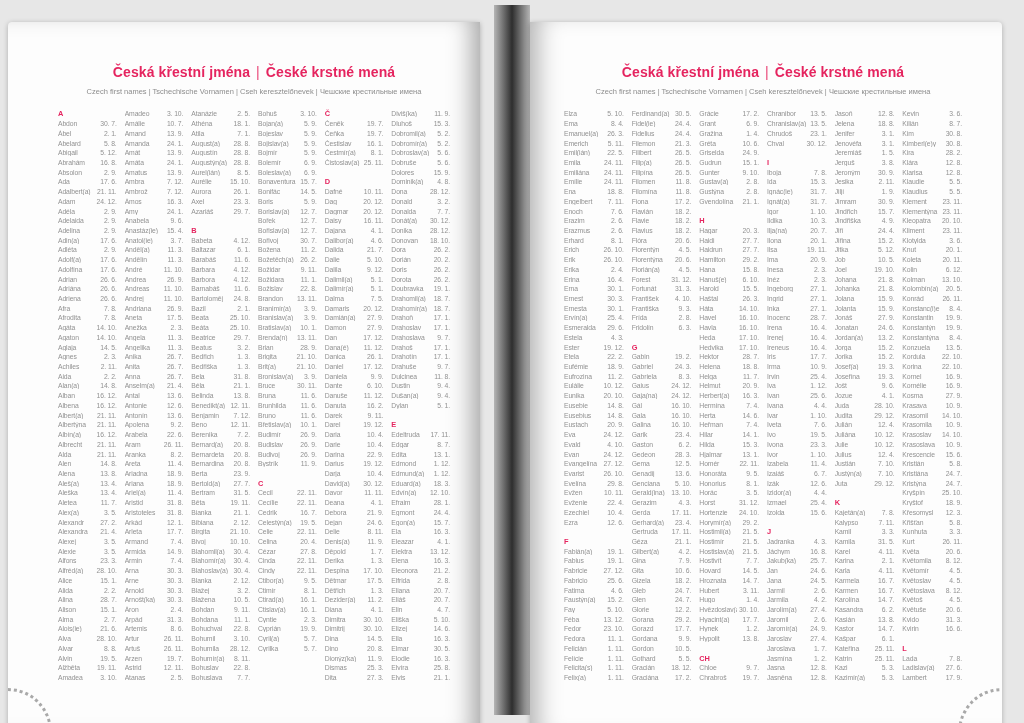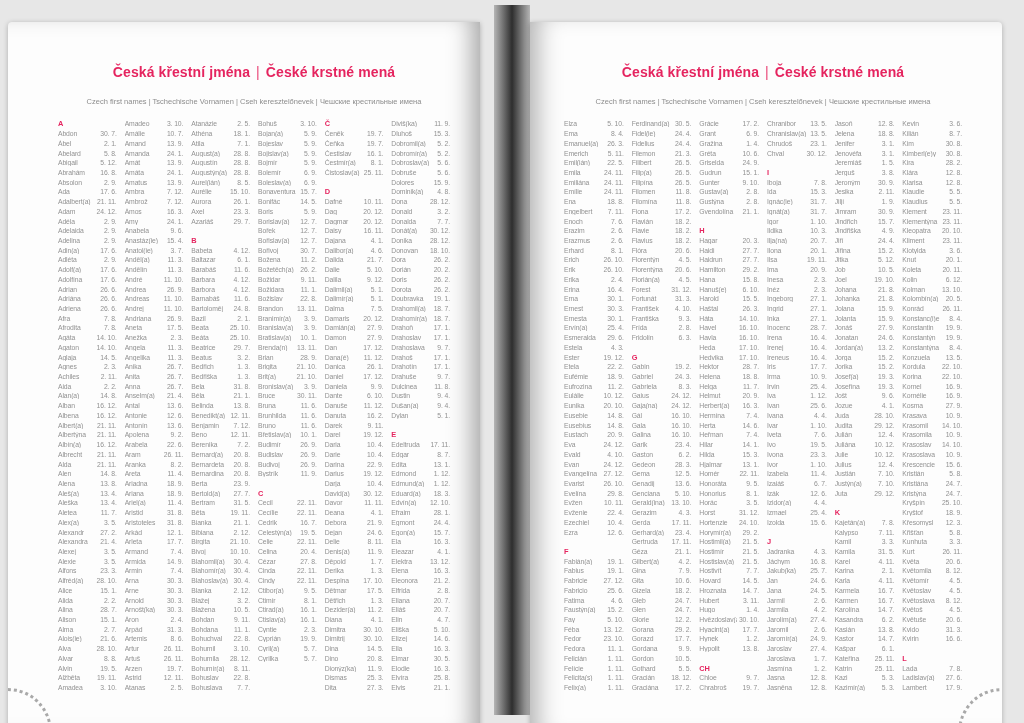--- a/index.html
+++ b/index.html
@@ -27,21 +27,21 @@
     background:linear-gradient(90deg,#b5b5b5 0%,#6a6a6a 28%,#2e2e2e 50%,#6a6a6a 72%,#b5b5b5 100%);
   }
   .content{margin:42px 30px 0 50px;}
   .page.right .content{margin:42px 40px 0 34px;}
   .ptitle{
     text-align:center;font-size:14px;font-weight:bold;color:#e5245f;
     letter-spacing:.1px;line-height:16px;white-space:nowrap;
   }
   .ptitle .sep{font-weight:400;margin:0 6px;opacity:.85;}
   .psub{
-    text-align:center;font-size:7.5px;color:#8d8d8d;margin-top:17px;line-height:10px;
+    text-align:center;font-size:7.5px;color:#8d8d8d;margin-top:7px;line-height:10px;
     white-space:nowrap;
   }
   .cols{display:flex;gap:8px;margin-top:12px;height:575px;}
   .col{flex:1 1 0;min-width:0;}
   .row{
     height:9.72px;display:flex;justify-content:space-between;align-items:center;
     font-size:6.8px;letter-spacing:-.1px;color:#929292;
   }
   .row .nm{flex:1 1 auto;white-space:nowrap;overflow:hidden;}
   .row .dt{flex:0 0 auto;margin-left:2px;white-space:nowrap;}

